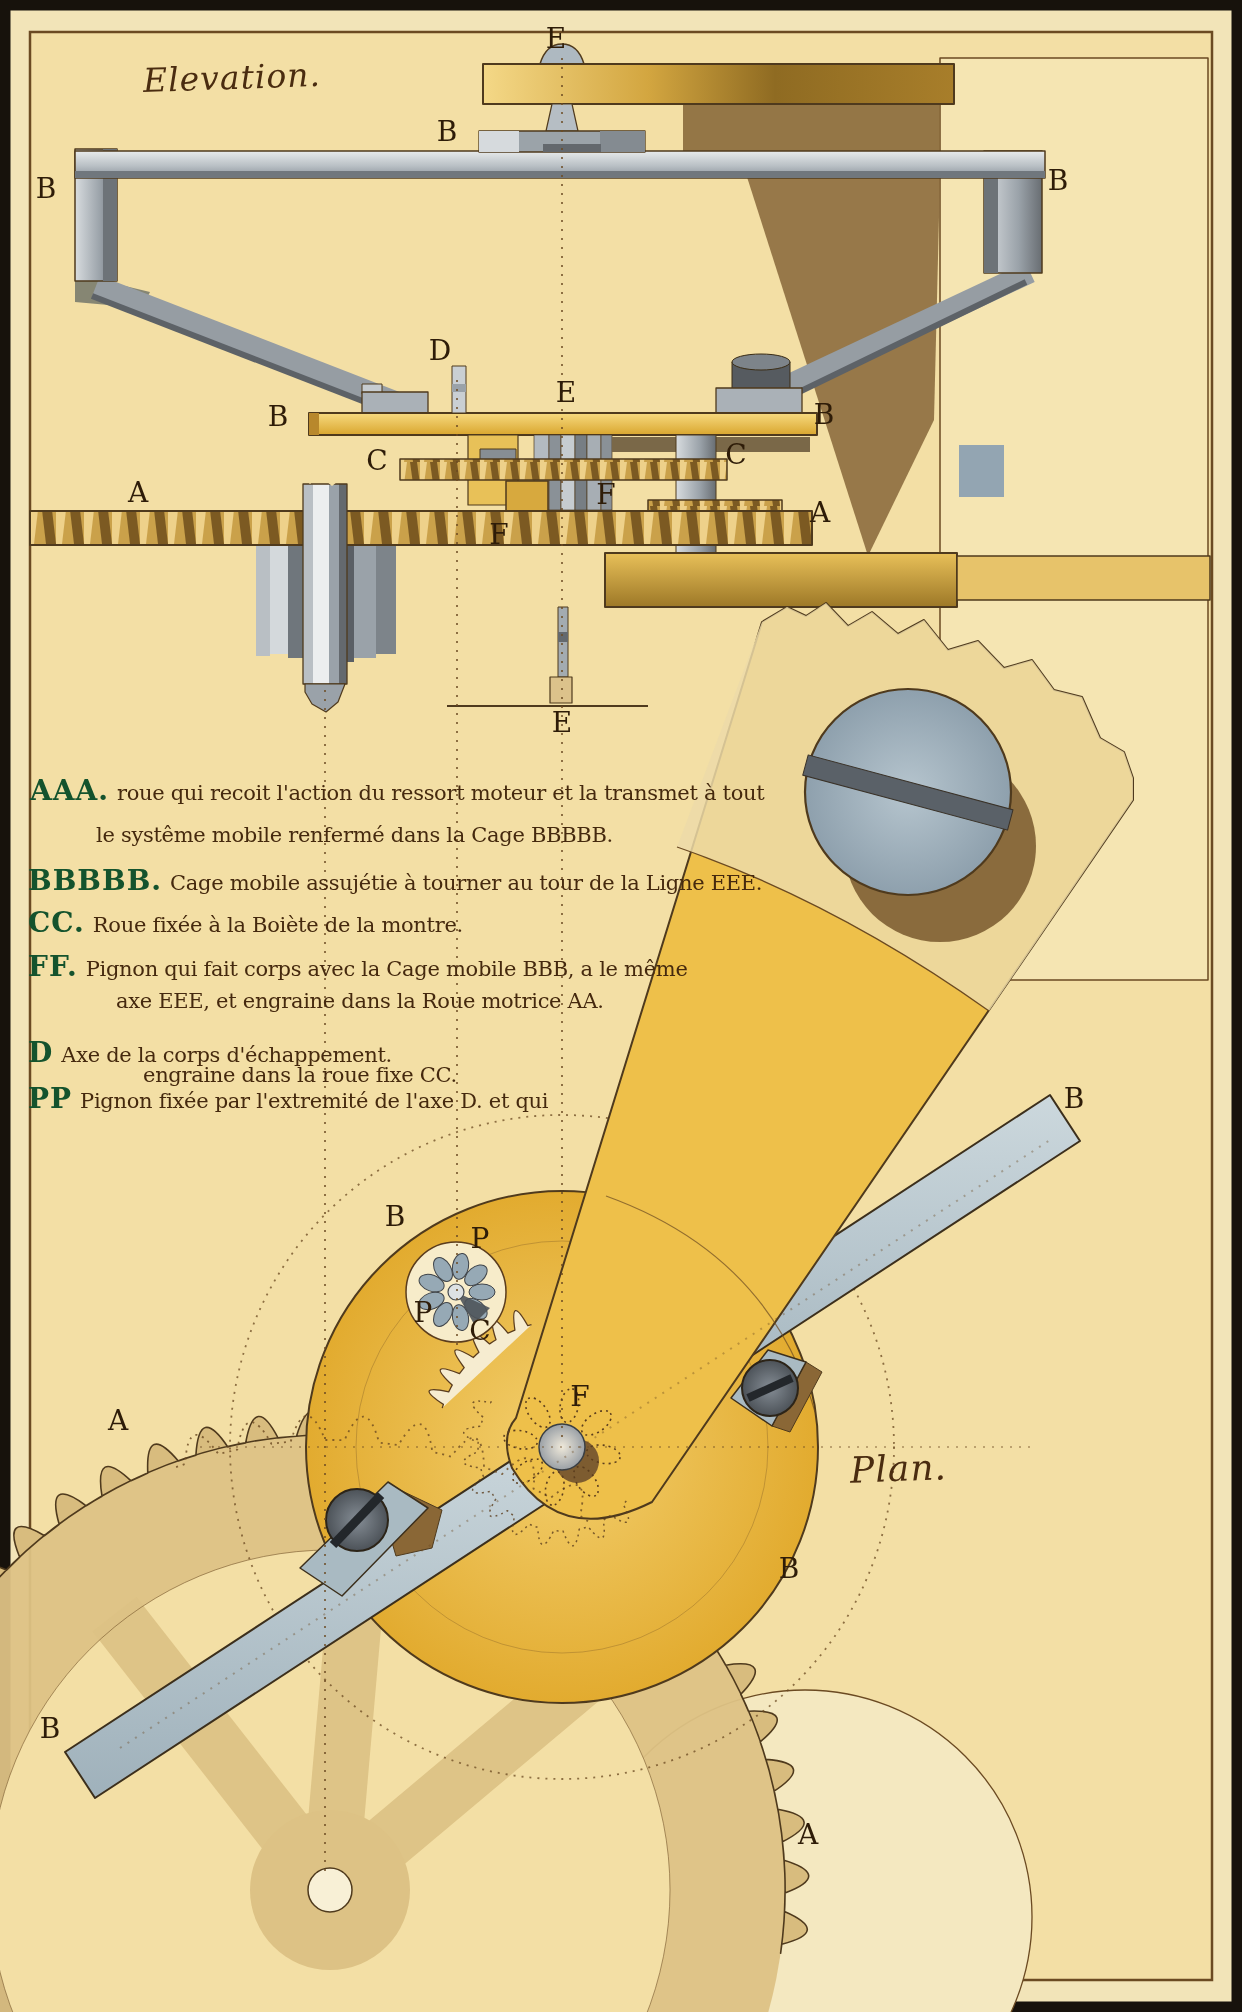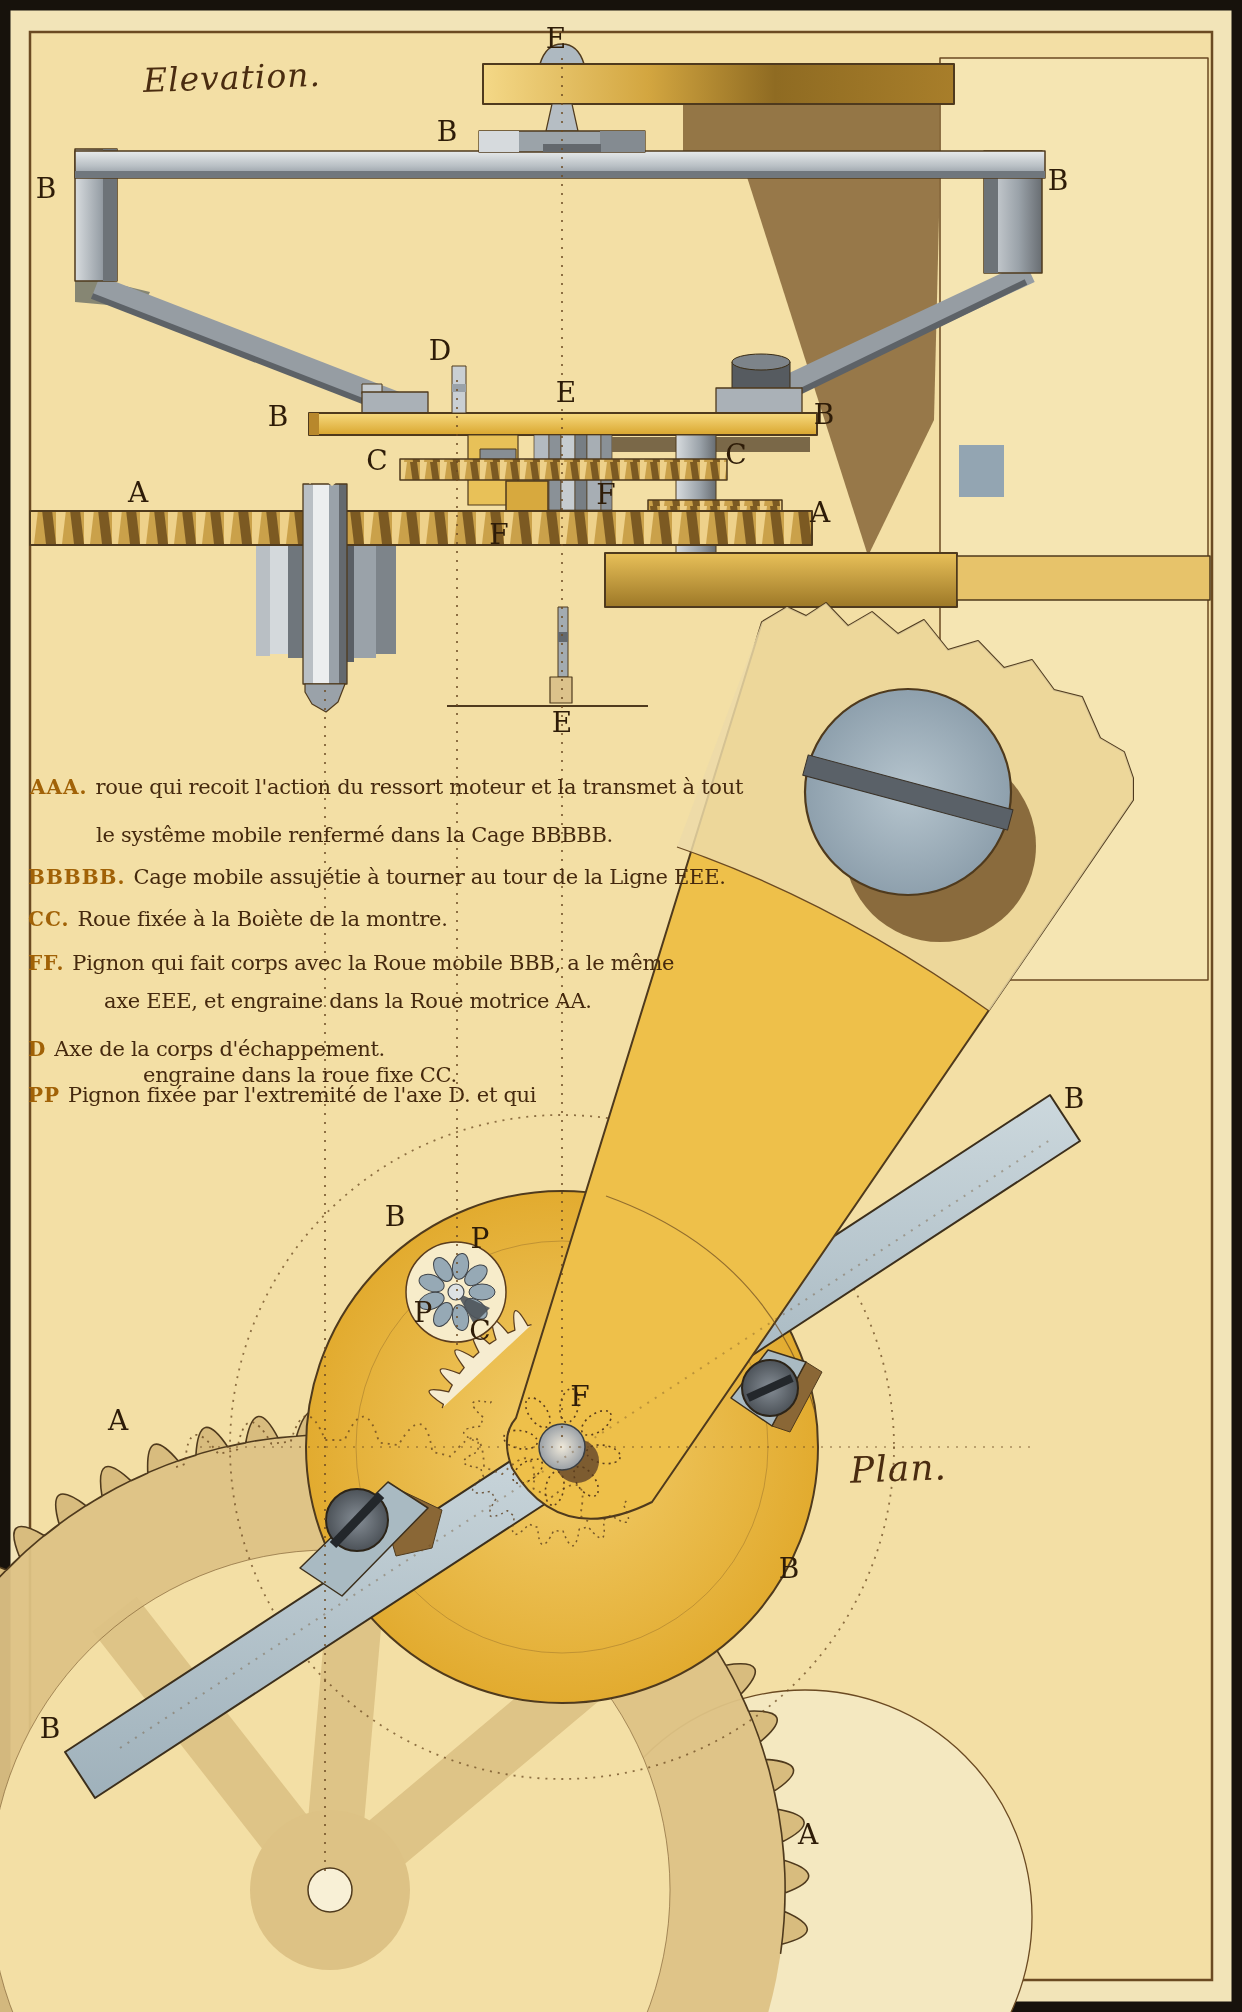--- a/index.html
+++ b/index.html
@@ -5,21 +5,21 @@
   html,body{margin:0;padding:0;background:#2a241c;}
   #stage{position:relative;width:1242px;height:2012px;background:#f2e4b8;overflow:hidden;
          font-family:"DejaVu Serif", serif;}
   #art{position:absolute;left:0;top:0;}
   .overlay{position:absolute;left:0;top:0;width:100%;height:100%;pointer-events:none;}
   .title{position:absolute;color:#4a2c10;font-style:italic;white-space:nowrap;
          transform:rotate(-2deg);letter-spacing:1px;}
   #title-elevation{left:143px;top:58px;font-size:33px;}
   #title-plan{left:850px;top:1448px;font-size:36px;}
   .lg-line{position:absolute;white-space:nowrap;color:#45290e;font-size:21px;line-height:1.1;}
-  .lg-label{font-style:normal;font-weight:bold;font-size:20px;letter-spacing:1px;margin-right:8px;color:#a16207;}
+  .lg-label{font-style:normal;font-weight:bold;font-size:28px;letter-spacing:1px;margin-right:8px;color:#14532d;}
   .lg-text{letter-spacing:-0.3px;}
   svg text.part{font-family:"DejaVu Serif",serif;font-size:28px;fill:#2e1c08;}
 </style>
 </head>
 <body>
 
 <div id="stage">
 <svg id="art" width="1242" height="2012" viewBox="0 0 1242 2012">
   <defs>
     <linearGradient id="steelH" x1="0" y1="0" x2="0" y2="1">
@@ -307,20 +307,20 @@
 </svg>
 
 <div class="overlay">
   <div class="title" id="title-elevation">Elevation.</div>
   <div class="title" id="title-plan">Plan.</div>
   <div id="legend">
         <div class="lg-line" style="left: 30px; top: 776px;"><span class="lg-label">AAA.</span><span class="lg-text">roue qui recoit l'action du ressort moteur et la transmet à tout</span></div>
         <div class="lg-line" style="left: 96px; top: 824px;"><span class="lg-text">le systême mobile renfermé dans la Cage BBBBB.</span></div>
         <div class="lg-line" style="left: 28px; top: 866px;"><span class="lg-label">BBBBB.</span><span class="lg-text">Cage mobile assujétie à tourner au tour de la Ligne EEE.</span></div>
         <div class="lg-line" style="left: 28px; top: 908px;"><span class="lg-label">CC.</span><span class="lg-text">Roue fixée à la Boiète de la montre.</span></div>
-        <div class="lg-line" style="left: 28px; top: 952px;"><span class="lg-label">FF.</span><span class="lg-text">Pignon qui fait corps avec la Roue mobile BBB, a le même</span></div>
-        <div class="lg-line" style="left: 104px; top: 990px; text-align: right;"><span class="lg-text">axe EEE, et engraine dans la Roue motrice AA.</span></div>
+        <div class="lg-line" style="left: 28px; top: 952px;"><span class="lg-label">FF.</span><span class="lg-text">Pignon qui fait corps avec la Cage mobile BBB, a le même</span></div>
+        <div class="lg-line" style="left: 116px; top: 990px; text-align: right;"><span class="lg-text">axe EEE, et engraine dans la Roue motrice AA.</span></div>
         <div class="lg-line" style="left: 28px; top: 1038px;"><span class="lg-label">D</span><span class="lg-text">Axe de la corps d'échappement.</span></div>
         <div class="lg-line" style="left: 28px; top: 1084px;"><span class="lg-label">PP</span><span class="lg-text">Pignon fixée par l'extremité de l'axe D. et qui</span></div>
         <div class="lg-line" style="left: 106px; top: 1064px; margin-left: 37px;"><span class="lg-text">engraine dans la roue fixe CC.</span></div>
       </div>
 </div>
 </div>
 
 </body></html>

